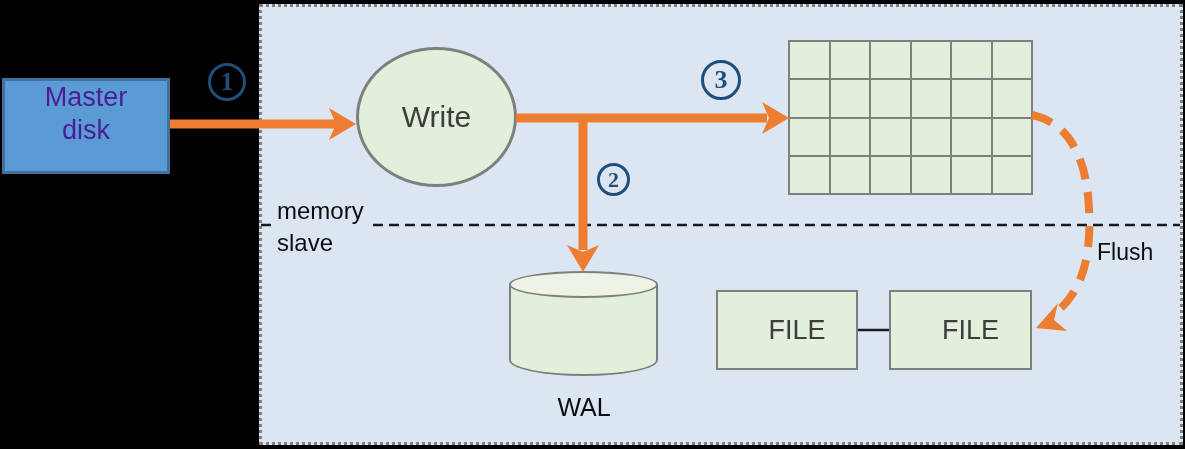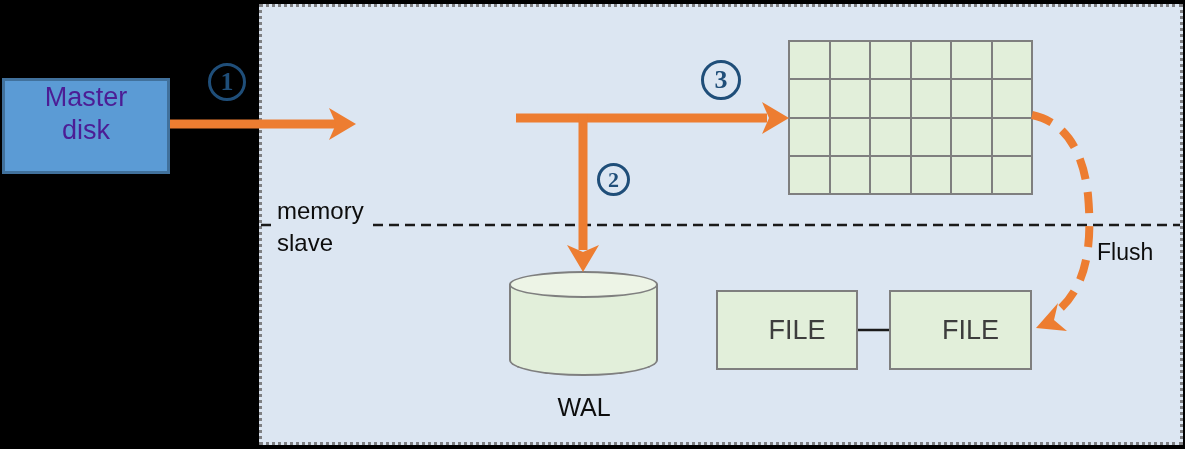--- a/index.html
+++ b/index.html
@@ -126,20 +126,23 @@
 
 <div class="stage">
 
   <div class="slave-box"></div>
 
   <div class="master-box">
     <span>Master</span>
     <span>disk</span>
   </div>
 
+  <div class="write-node">
+    <span>Write</span>
+  </div>
 
   <div class="memtable" style="grid-template-columns: repeat(6, 1fr); grid-template-rows: repeat(4, 1fr);">
       <div class="cell"></div>
       <div class="cell"></div>
       <div class="cell"></div>
       <div class="cell"></div>
       <div class="cell"></div>
       <div class="cell"></div>
       <div class="cell"></div>
       <div class="cell"></div>

